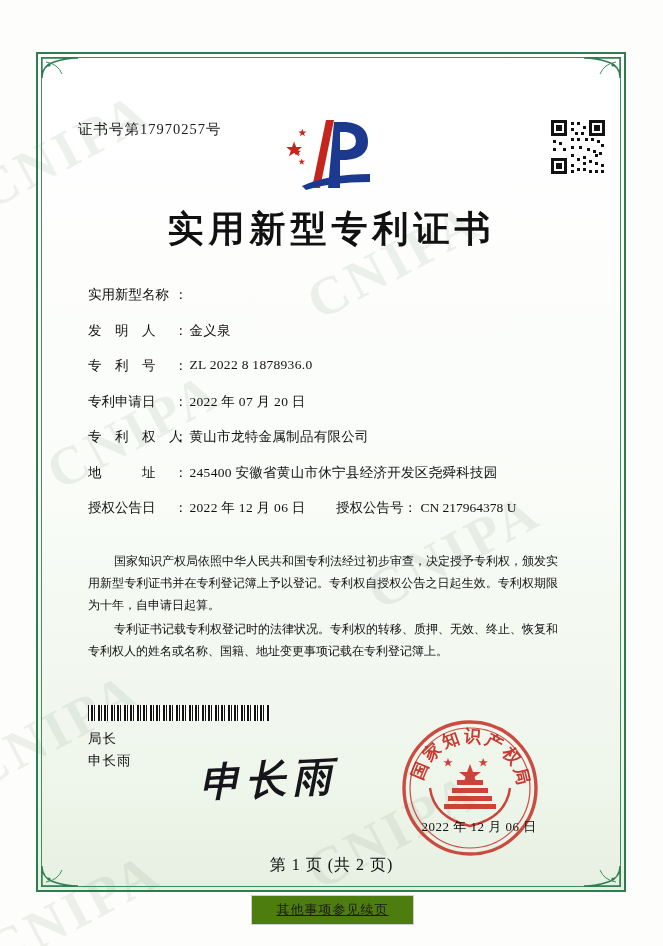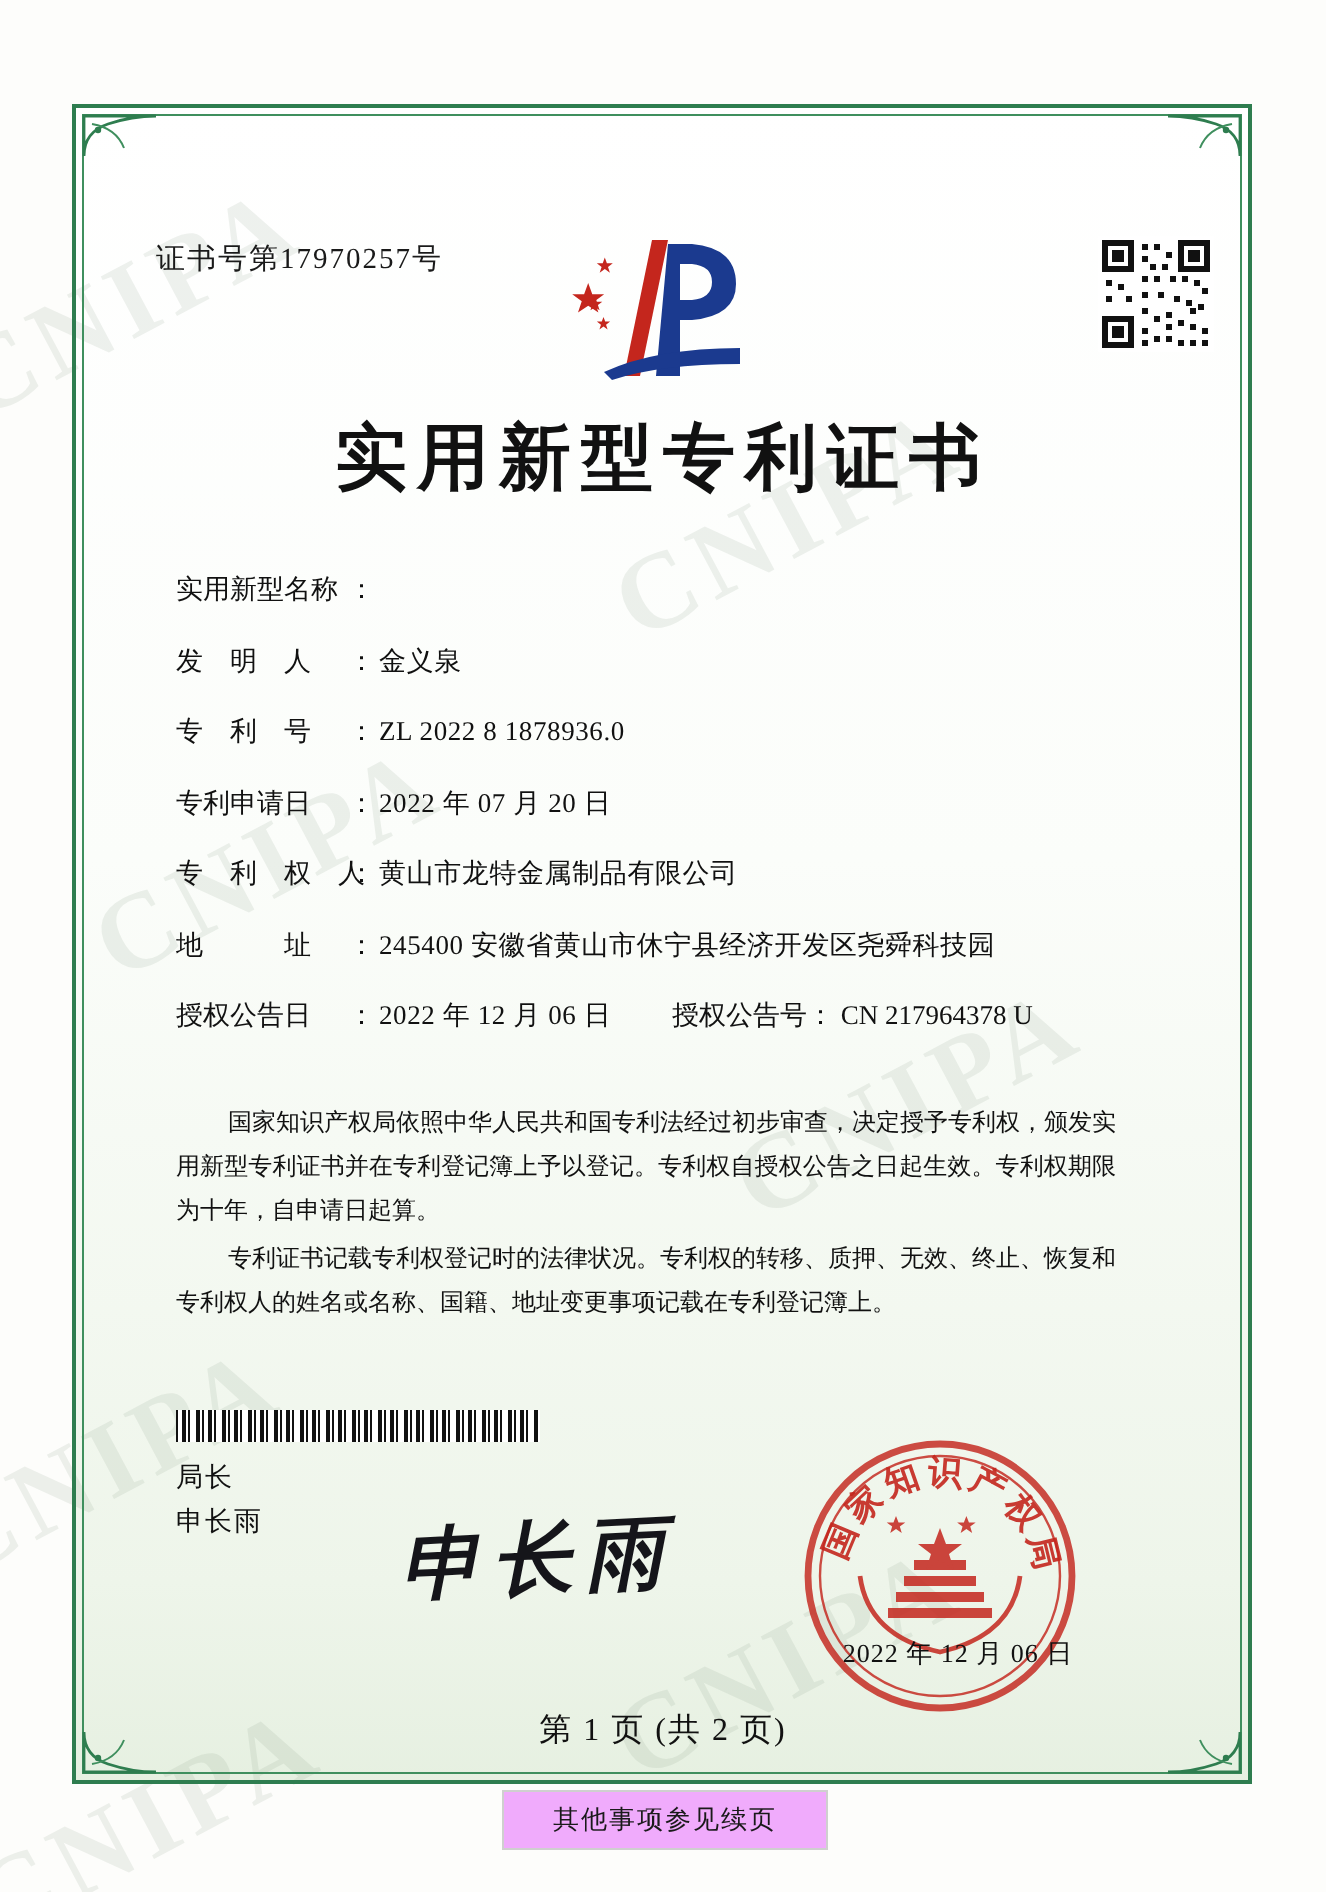--- a/index.html
+++ b/index.html
@@ -129,21 +129,21 @@
   .fields {
     position: absolute;
     left: 88px;
     top: 286px;
     width: 470px;
     font-size: 13.5px;
     color: #111;
   }
   .frow {
     display: flex;
-    align-items: center;
+    align-items: flex-start;
     margin-bottom: 17.5px;
     white-space: nowrap;
   }
   .flabel {
     width: 86px;
     flex: 0 0 86px;
     letter-spacing: 0px;
   }
   .fsep { margin-right: 2px; }
   .fval { color: #111; letter-spacing: 0.3px; }
@@ -241,27 +241,28 @@
   }
 
   
   .footer-tab {
     position: absolute;
     left: 251px;
     top: 895px;
     width: 161px;
     height: 28px;
     border: 1px solid #cfcfcf;
-    background: #f0abfc;
+    background: #4d7c0f;
     font-size: 13px;
     color: #1a1a1a;
     display: flex;
     align-items: center;
     justify-content: center;
     letter-spacing: 1px;
+    text-decoration: underline;
   }
 </style>
 </head>
 <body>
 
 <div id="page">
 
   <div class="cert"></div>
 
   <div class="wm wm1">CNIPA</div>

